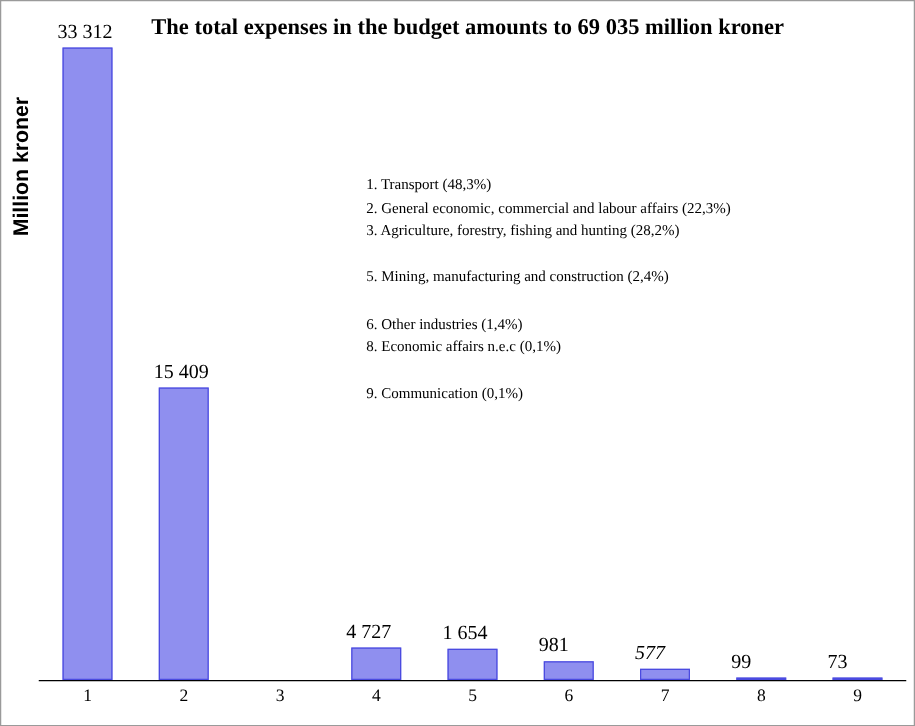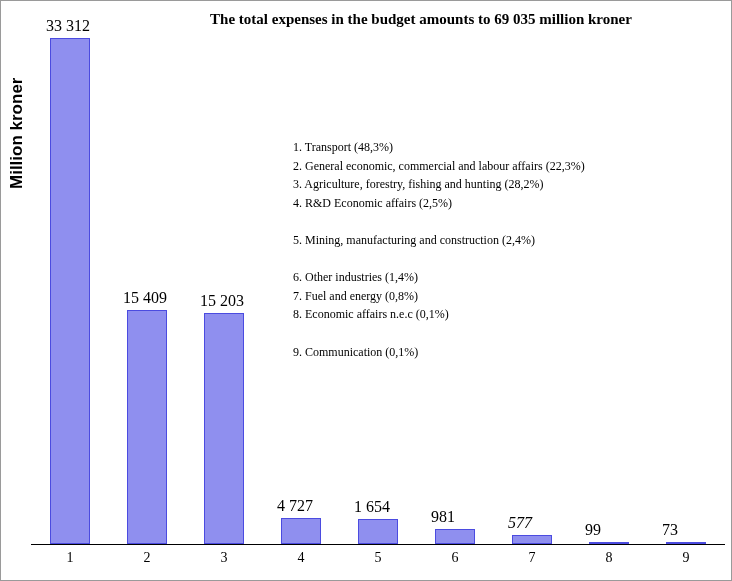--- a/index.html
+++ b/index.html
@@ -19,23 +19,23 @@
     height: 581px;
     box-sizing: border-box;
     border: 1px solid #9a9a9a;
     background: #ffffff;
   }
   #chart-title {
     position: absolute;
     left: 120px;
     top: 10px;
     width: 600px;
-    text-align: center;
+    text-align: left;
     font-family: "Liberation Serif", serif;
-    font-size: 15px;
+    font-size: 18px;
     font-weight: bold;
     color: #000000;
   }
   #y-axis-label {
     position: absolute;
     left: 6px;
     top: 188px;
     width: 180px;
     transform: rotate(-90deg);
     transform-origin: 0 0;
@@ -120,24 +120,20 @@
 
   <div id="plot">
       <div class="bar-group" style="left: 2px;">
         <div class="bar" style="height: 506px; background: rgb(143, 143, 239); border-color: rgb(75, 75, 224);"></div>
         <div class="bar-value" style="bottom: 509px;">33 312</div>
       </div>
       <div class="bar-group" style="left: 79px;">
         <div class="bar" style="height: 234px; background: rgb(143, 143, 239); border-color: rgb(75, 75, 224);"></div>
         <div class="bar-value" style="bottom: 237px;">15 409</div>
       </div>
-      <div class="bar-group" style="left: 156px;">
-        <div class="bar" style="height: 231px; background: rgb(143, 143, 239); border-color: rgb(75, 75, 224);"></div>
-        <div class="bar-value" style="bottom: 234px;">15 203</div>
-      </div>
       <div class="bar-group" style="left: 233px;">
         <div class="bar" style="height: 26px; background: rgb(143, 143, 239); border-color: rgb(75, 75, 224);"></div>
         <div class="bar-value" style="bottom: 29px;">4 727</div>
       </div>
       <div class="bar-group" style="left: 310px;">
         <div class="bar" style="height: 25px; background: rgb(143, 143, 239); border-color: rgb(75, 75, 224);"></div>
         <div class="bar-value" style="bottom: 28px;">1 654</div>
       </div>
       <div class="bar-group" style="left: 387px;">
         <div class="bar" style="height: 15px; background: rgb(143, 143, 239); border-color: rgb(75, 75, 224);"></div>
@@ -156,26 +152,24 @@
         <div class="bar-value" style="bottom: 5px;">73</div>
       </div>
     </div>
 
   <div id="axis-line"></div>
 
   <div id="legend">
       <div class="legend-item">1.  Transport (48,3%)</div>
       <div class="legend-item">2.  General economic, commercial and labour affairs (22,3%)</div>
       <div class="legend-item">3.  Agriculture, forestry, fishing and hunting (28,2%)</div>
-      <div class="legend-item">4.  R&amp;D Economic affairs (2,5%)</div>
       <div class="legend-gap"></div>
       <div class="legend-item">5.  Mining, manufacturing and construction (2,4%)</div>
       <div class="legend-gap"></div>
       <div class="legend-item">6.  Other industries (1,4%)</div>
-      <div class="legend-item">7.  Fuel and energy (0,8%)</div>
       <div class="legend-item">8.  Economic affairs n.e.c (0,1%)</div>
       <div class="legend-gap"></div>
       <div class="legend-item">9.  Communication (0,1%)</div>
     </div>
 
 <div class="tick-label" style="left: 32px;">1</div>
     <div class="tick-label" style="left: 109px;">2</div>
     <div class="tick-label" style="left: 186px;">3</div>
     <div class="tick-label" style="left: 263px;">4</div>
     <div class="tick-label" style="left: 340px;">5</div>

